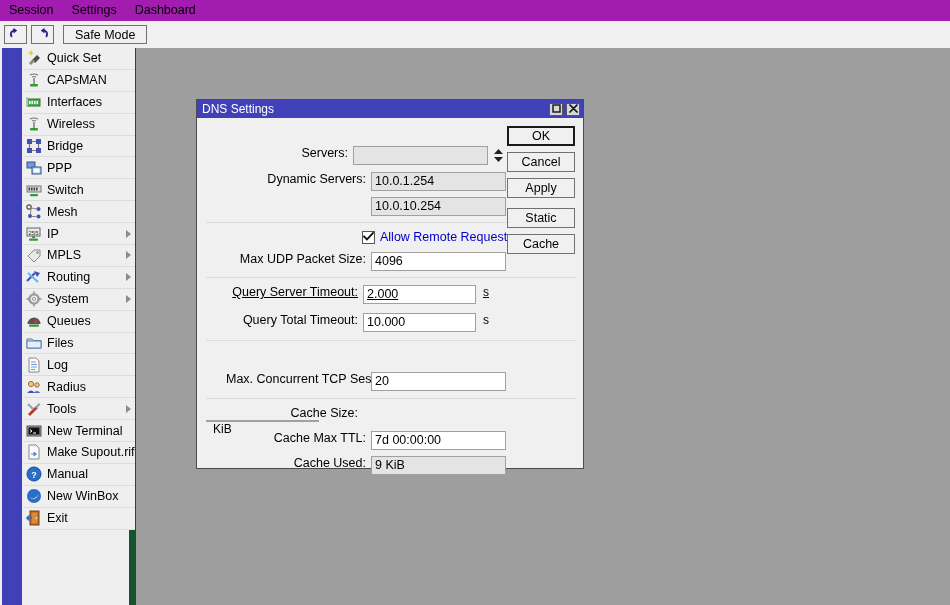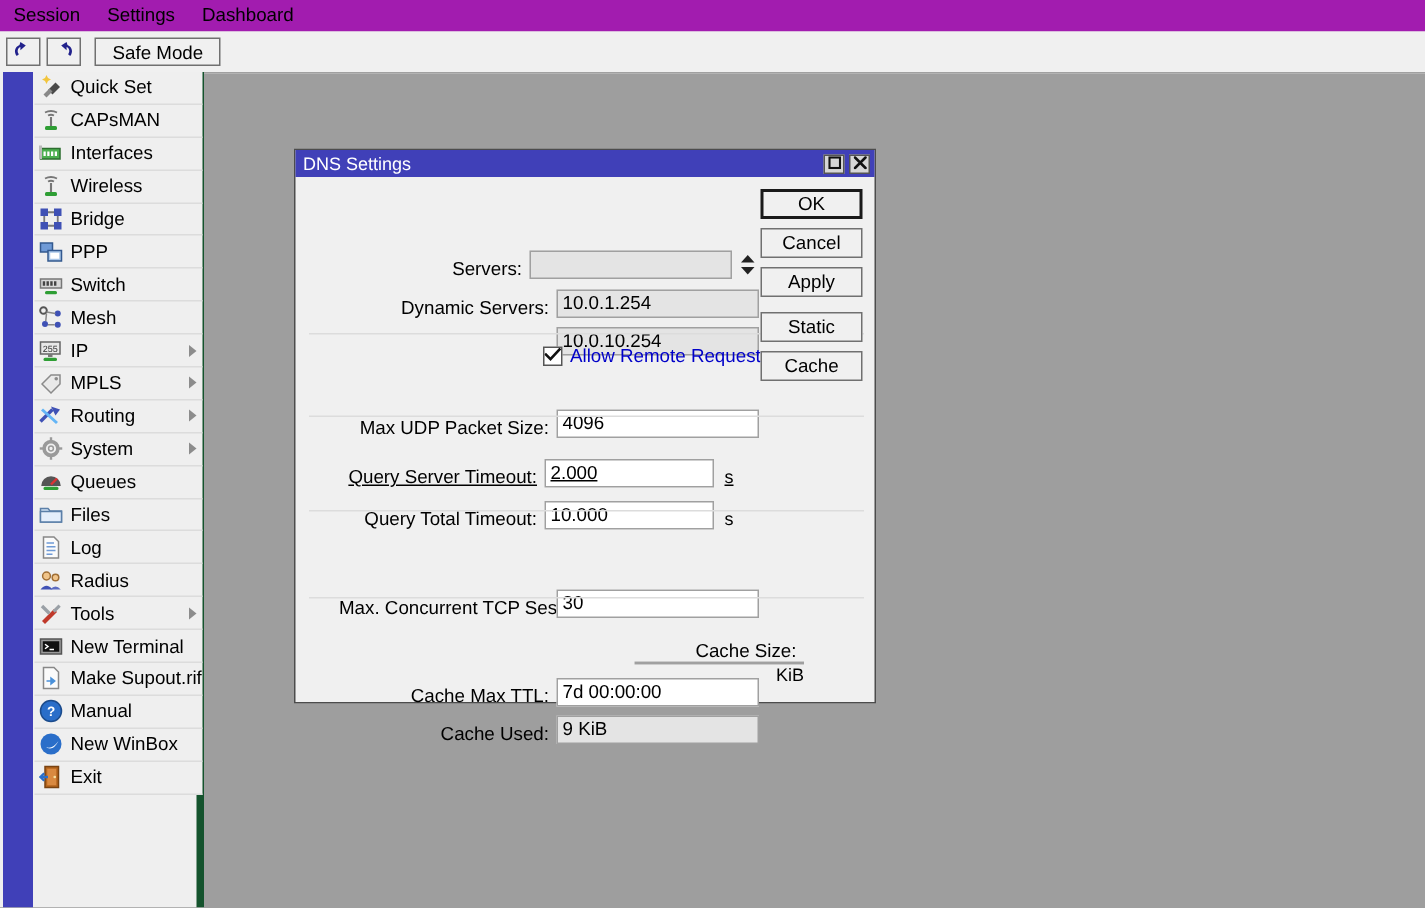--- a/index.html
+++ b/index.html
@@ -46,21 +46,21 @@
     box-sizing: border-box;
   }
   .tbtn.text { padding: 0 11px; margin-left: 9px; font-size: 12.5px; }
   .tbtn svg { display: block; }
 
   
   .sidebar {
     position: absolute; left: 0; top: 48px;
     width: 136px; height: 557px;
     background: #efefef;
-    border-right: 5px solid #14532d;
+    border-right: 7px solid #14532d;
     box-sizing: border-box;
     padding-left: 22px;
   }
   .sidebar .bluebar {
     position: absolute; left: 2px; top: 0; width: 20px; height: 557px;
     background: #4040b8;
   }
   .menu {
     position: absolute; left: 23px; top: 0; width: 112px;
     background: #efefef;
@@ -115,23 +115,22 @@
     border: 1px solid #555;
     display: flex; align-items: center; justify-content: center;
     box-sizing: border-box;
     cursor: default;
   }
 
   .dlg-body { position: relative; height: 350px; }
 
   .row {
     position: absolute;
-    display: flex; align-items: flex-end;
+    display: flex; align-items: flex-start;
     height: 19px;
-    margin-top: 21px;
   }
   .lab {
     text-align: right;
     font-size: 12.5px;
     color: #000;
     padding-right: 5px;
     white-space: nowrap;
     line-height: 14px;
   }
   .fld {
@@ -538,21 +537,21 @@
         <div class="lab" style="width:152px;">Query Total Timeout:</div>
         <div class="fld" style="width:113px;">10.000</div>
         <div class="unit">s</div>
       </div>
 
       <div class="sep" style="top:222px;"></div>
 
 
       <div class="row" style="left:9px; top:254px; width:300px; justify-content:flex-end;">
         <div class="lab" style="width:140px;">Max. Concurrent TCP Sessions:</div>
-        <div class="fld" style="width:135px;">30</div>
+        <div class="fld" style="width:135px;">20</div>
       </div>
 
       <div class="sep" style="top:280px;"></div>
 
       <div class="row" style="left:9px; top:288px; width:330px; justify-content:flex-start;flex-direction:column;">
         <div class="lab" style="width:152px;">Cache Size:</div>
         <div class="fld" style="width:113px;">2048</div>
         <div class="unit">KiB</div>
       </div>
 

